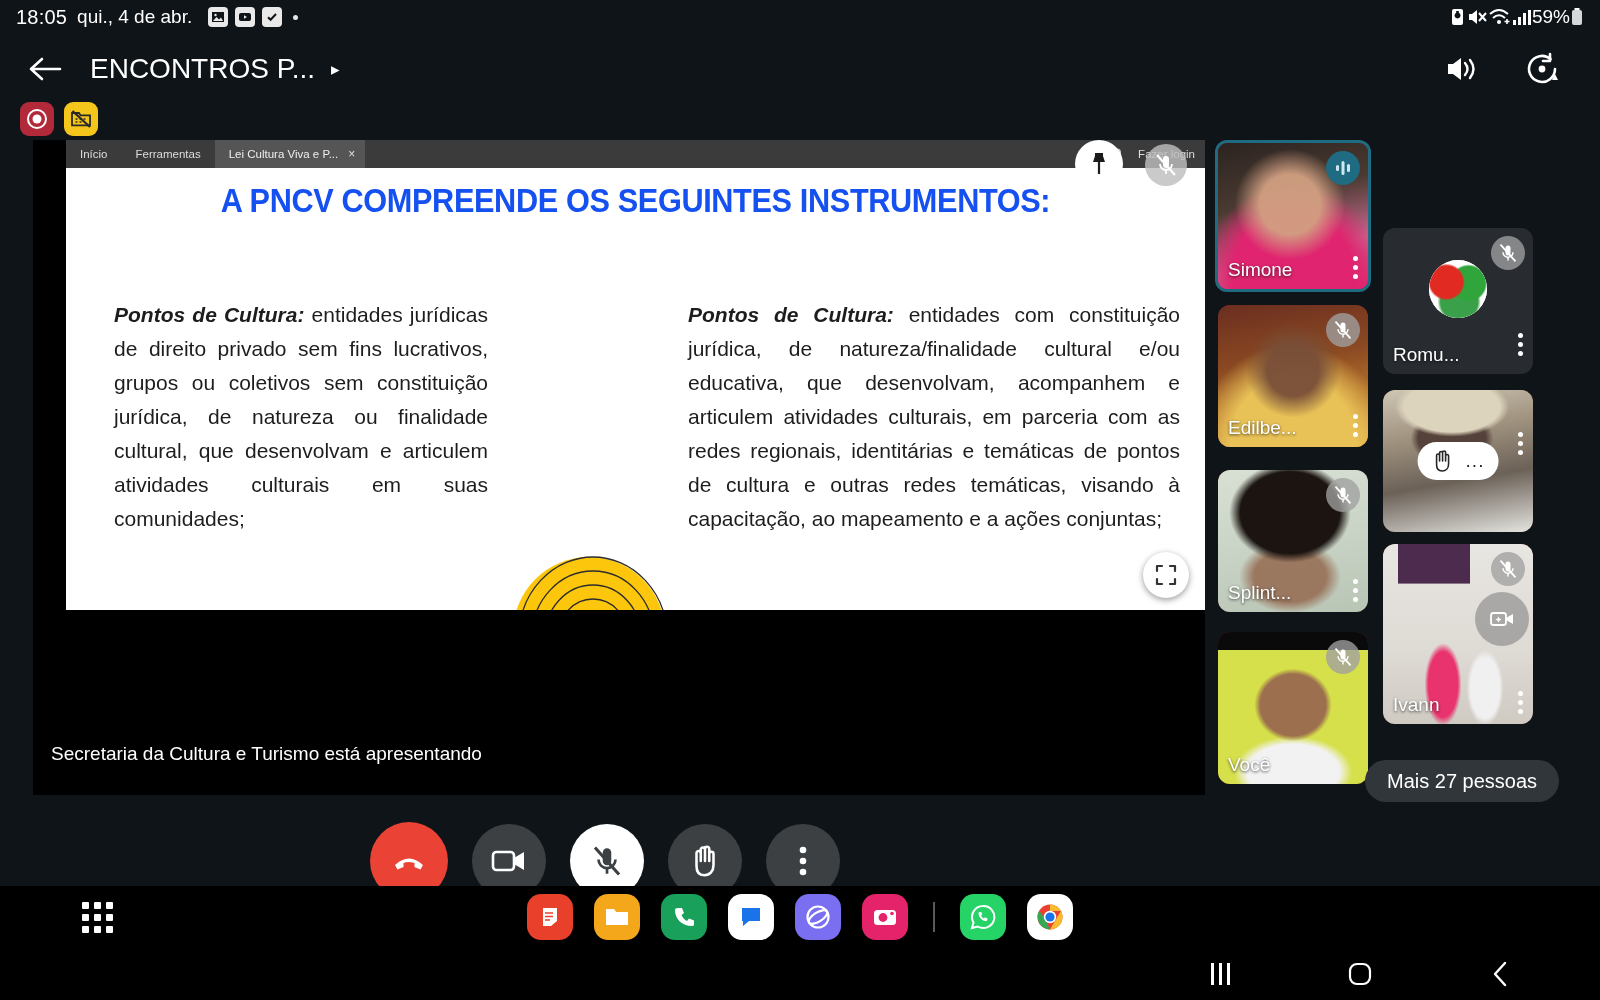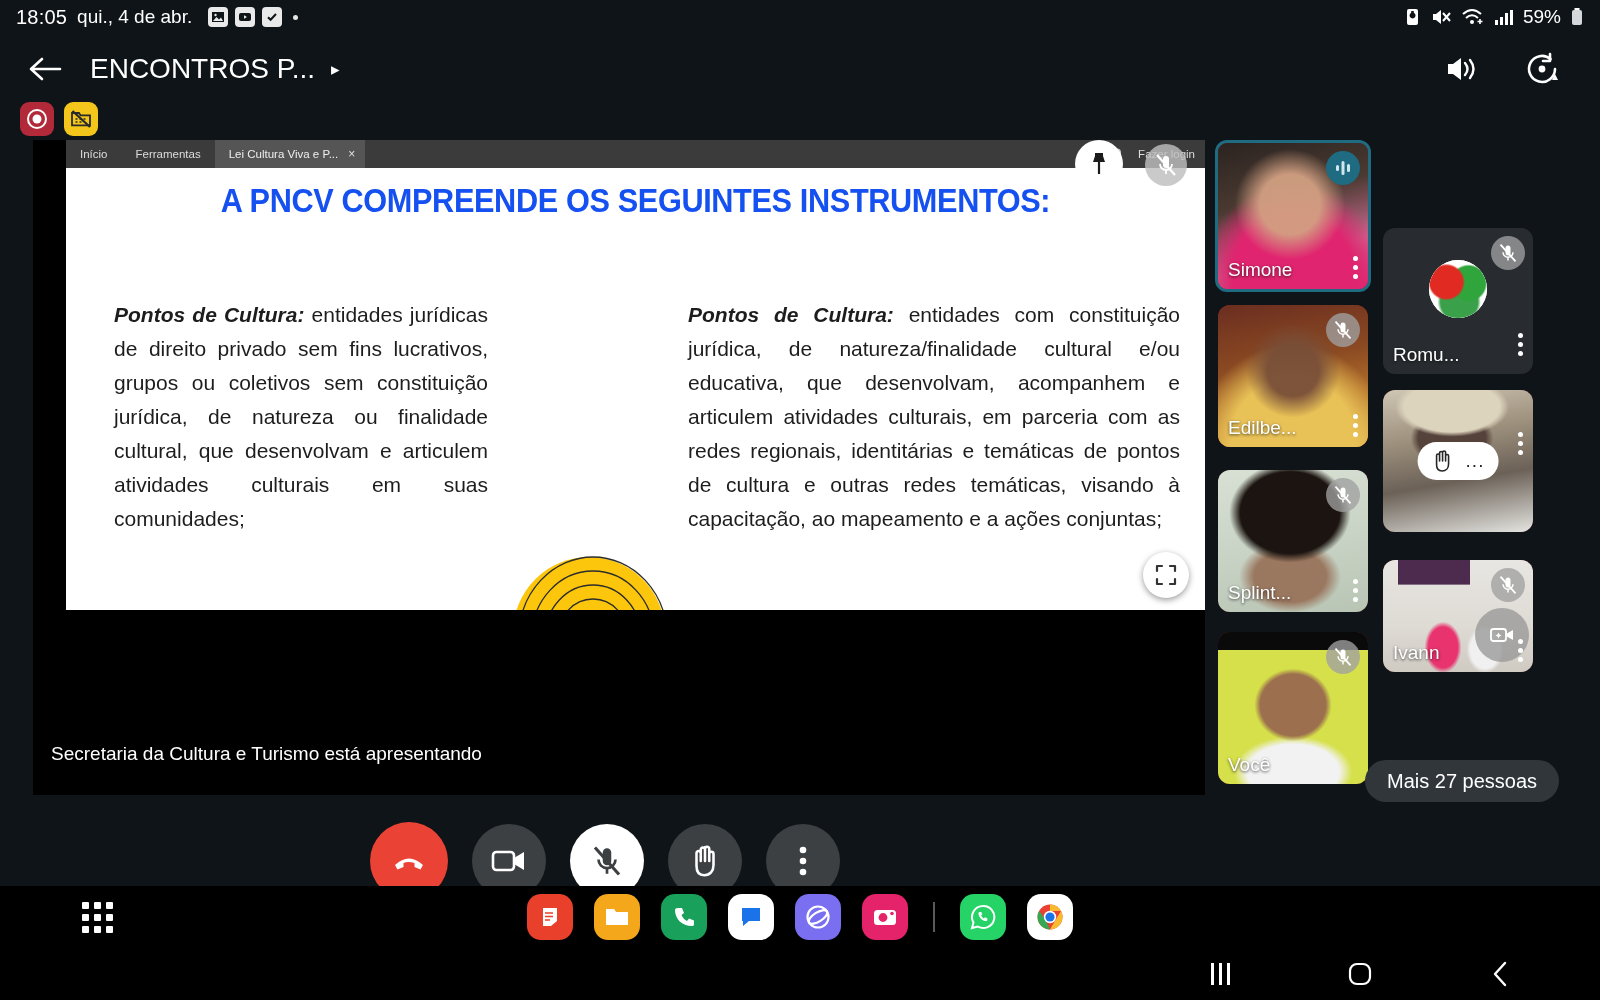--- a/index.html
+++ b/index.html
@@ -20,21 +20,21 @@
   }
   .sb-left { display: flex; align-items: center; gap: 10px; }
   .sb-time { font-size: 20px; font-weight: 400; letter-spacing: .2px; }
   .sb-date { font-size: 19px; font-weight: 400; }
   .sb-icons { display: flex; align-items: center; gap: 7px; margin-left: 6px; }
   .sb-badge {
     width: 20px; height: 20px; background: #e9e9ea; border-radius: 4px;
     display: flex; align-items: center; justify-content: center;
   }
   .sb-dot { width: 5px; height: 5px; border-radius: 50%; background: #e6e6e6; margin-left: 4px; }
-  .sb-right { display: flex; align-items: center; gap: 9px; }
+  .sb-right { display: flex; align-items: center; }
   .sb-pct { font-size: 19px; }
 
   
   .appbar {
     position: absolute; top: 34px; left: 0; width: 1600px; height: 70px;
     display: flex; align-items: center; padding: 0 22px;
   }
   .backarrow { width: 46px; height: 46px; display:flex; align-items:center; justify-content:center; cursor: pointer; }
   .meet-title {
     color: #fff; font-size: 28px; font-weight: 400; margin-left: 22px;
@@ -486,21 +486,21 @@
         </svg>
         <span style="font-size:19px;color:#262626;letter-spacing:1px;">...</span>
       </div>
       <div class="tile-kebab" style="bottom:auto; top:42px;">
           <i class="kdot"></i>
           <i class="kdot"></i>
           <i class="kdot"></i>
         </div>
     </div>
 
-    <div class="tile" style="left:168px; top:420px; width:150px; height:112px;">
+    <div class="tile" style="left:168px; top:404px; width:150px; height:180px;">
       <div class="ph" style="background:linear-gradient(180deg,#e8e6e2 0%,#dedad4 60%,#cfcac2 100%);"></div>
       <div class="ph" style="background:
             linear-gradient(90deg, transparent 0 10%, #4c2b4e 10% 58%, transparent 58%) no-repeat 0 0/100% 22%,
             radial-gradient(ellipse 14% 26% at 40% 78%, #e8336e 0 70%, transparent 88%),
             radial-gradient(ellipse 14% 24% at 68% 80%, #f0f0f0 0 70%, transparent 88%);"></div>
       <div class="tile-mic">
         <svg width="20" height="20" viewBox="0 0 24 24">
             <path d="M12 3 a3 3 0 0 1 3 3 v6 a3 3 0 0 1 -6 0 V6 a3 3 0 0 1 3 -3 Z" fill="#fff"></path>
             <path d="M6 11 a6 6 0 0 0 12 0" stroke="#fff" stroke-width="1.8" fill="none"></path>
             <path d="M12 17 v4" stroke="#fff" stroke-width="1.8"></path>

